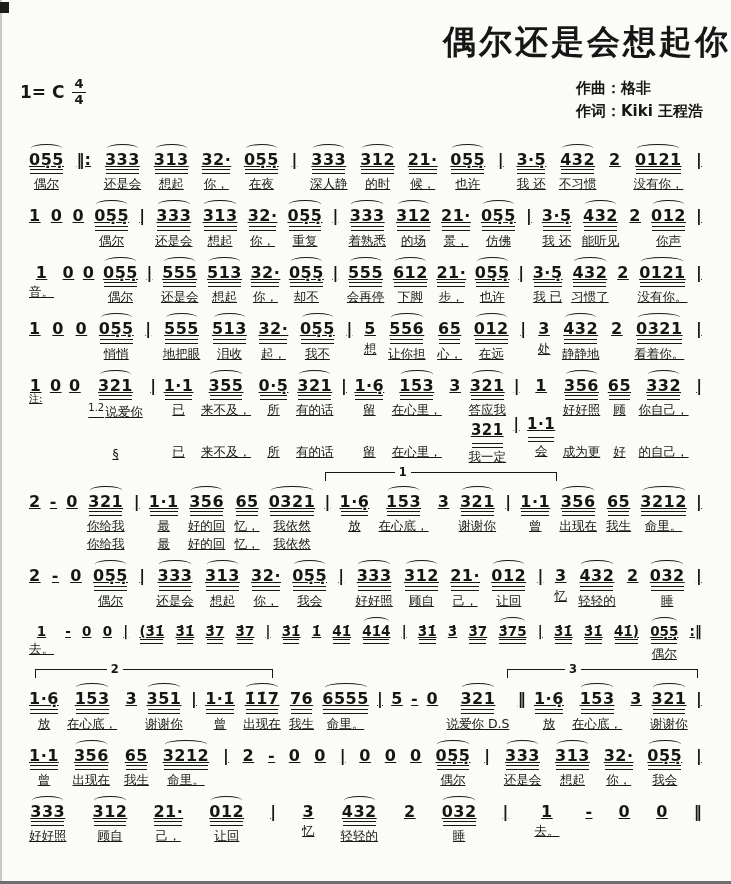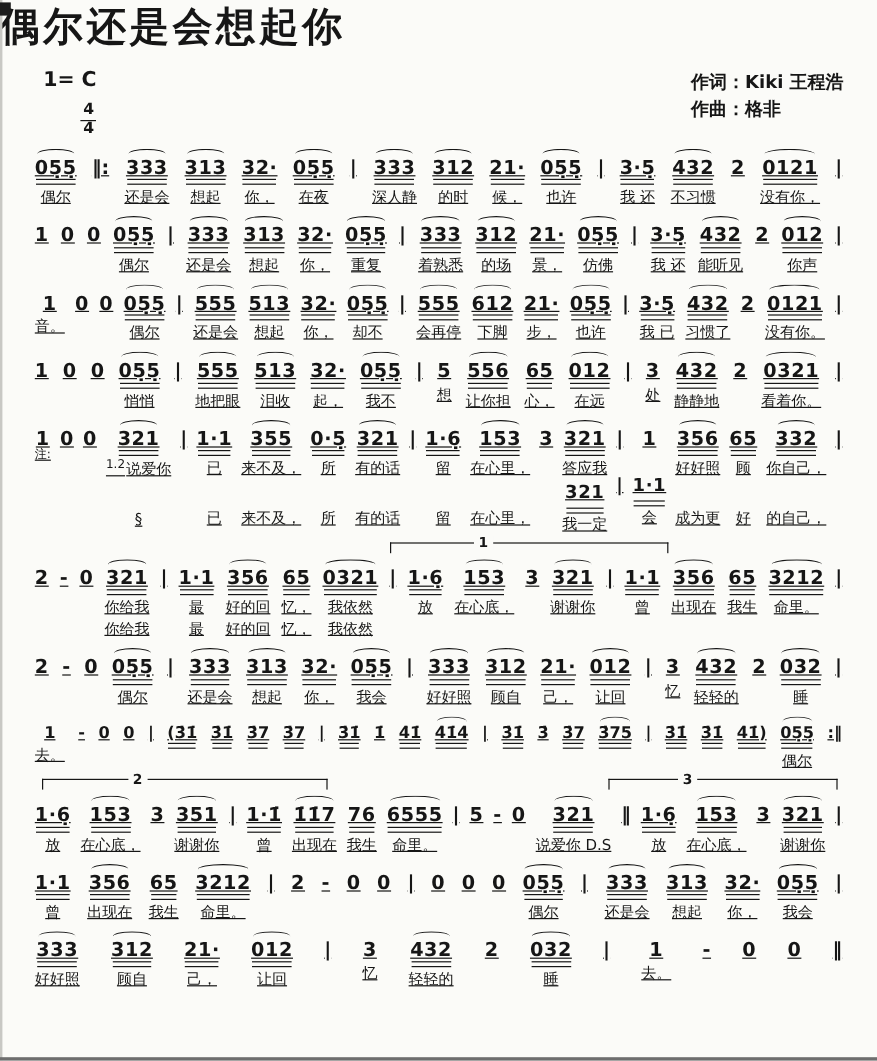--- a/index.html
+++ b/index.html
@@ -2,23 +2,23 @@
 <html><head>
 <meta charset="utf-8">
 <style>
   html,body{margin:0;padding:0;background:#9a9a9a;}
   .page{width:731px;height:884px;background:#fbfbf8;position:relative;overflow:hidden;
         font-family:"DejaVu Sans","Liberation Sans",sans-serif;color:#161616;margin:0 auto;}
   .art-tl{position:absolute;left:0;top:2px;width:9px;height:11px;background:#1d1d1d;}
   .art-left{position:absolute;left:0;top:0;bottom:0;width:2px;background:#c8c8c4;}
   .art-bottom{position:absolute;left:0;right:0;bottom:0;height:3px;background:#6e6e6e;}
 
-  .title{text-align:left;font-size:33px;font-weight:bold;letter-spacing:3px;margin:0;}
+  .title{text-align:right;font-size:33px;font-weight:bold;letter-spacing:3px;margin:0;padding-top:20px;}
   .meta{position:relative;height:74px;}
-  .keysig{position:absolute;left:36px;top:12px;font-size:17px;font-weight:bold;display:flex;gap:8px;align-items:flex-end;flex-direction:column;}
+  .keysig{position:absolute;left:20px;top:12px;font-size:17px;font-weight:bold;display:flex;gap:8px;align-items:center;}
   .frac{display:inline-flex;flex-direction:column;align-items:center;font-size:13px;font-weight:bold;line-height:1.15;}
   .frac .top{border-bottom:1.5px solid #161616;padding:0 2px;}
   .performer{position:absolute;left:0;right:0;top:14px;text-align:center;font-size:15px;font-weight:bold;}
   .credits{position:absolute;right:28px;top:12px;font-size:15px;font-weight:bold;line-height:23px;}
 
   .score{padding:4px 28px 0;}
   .line{position:relative;margin-bottom:6px;}
   .line.has-volta{padding-top:13px;}
   .cols{display:flex;justify-content:space-between;align-items:flex-start;text-decoration:underline;}
   .col{display:flex;flex-direction:column;align-items:center;padding:0 1px;min-width:0;}
@@ -53,22 +53,22 @@
 
   <div class="meta">
     <div class="keysig">
       <span>1= C</span>
       <span class="frac">
         <span class="top">4</span>
         <span>4</span>
       </span>
     </div>
     <div class="credits">
+      <div>作曲：格非</div>
       <div>作词：Kiki 王程浩</div>
-      <div>作曲：格非</div>
     </div>
   </div>
 
   <div class="score">
       <div class="line">
         <div class="cols">
           <div class="col">
             <div class="note u arc">05̣5̣</div>
             <div class="lyr">偶尔</div>
           </div>

